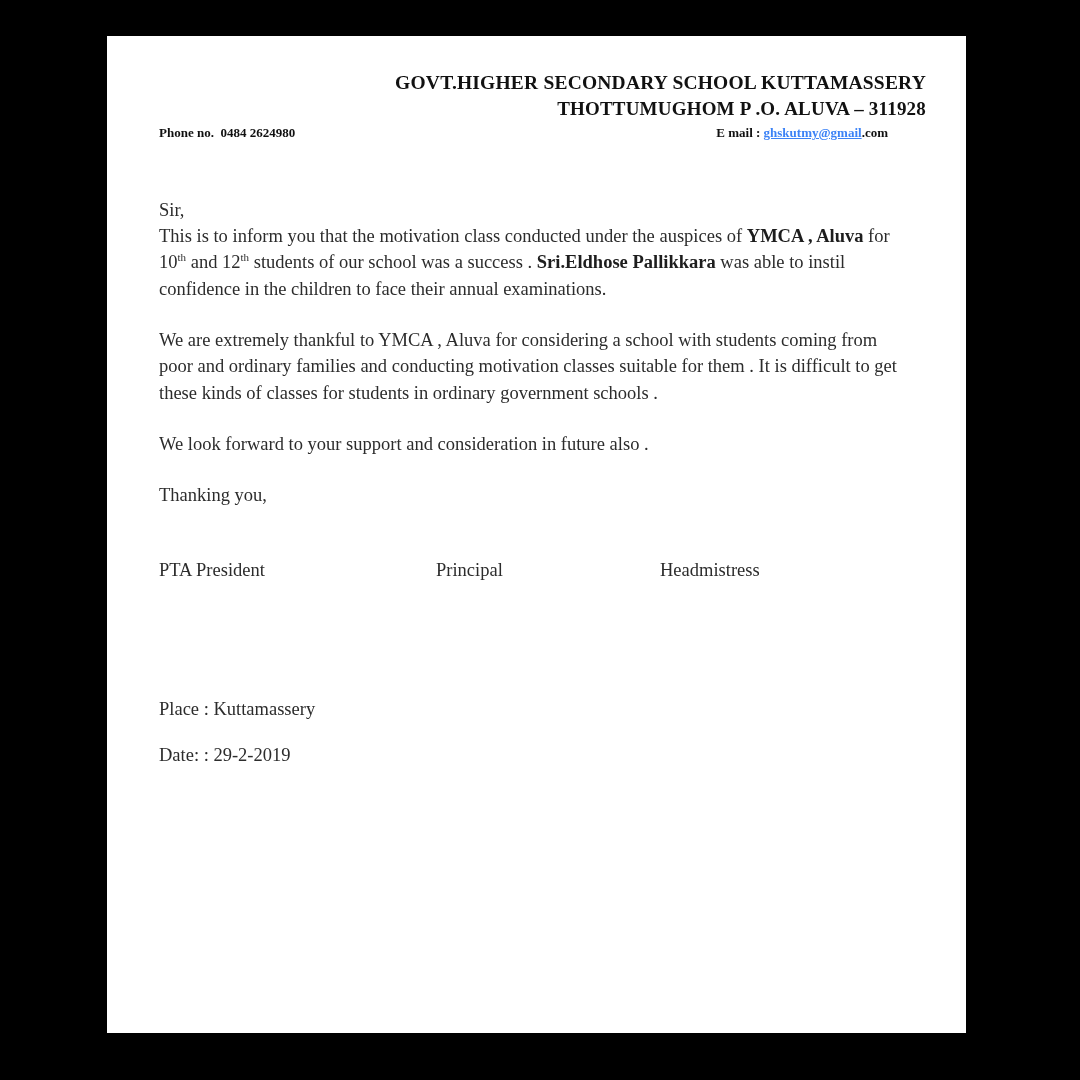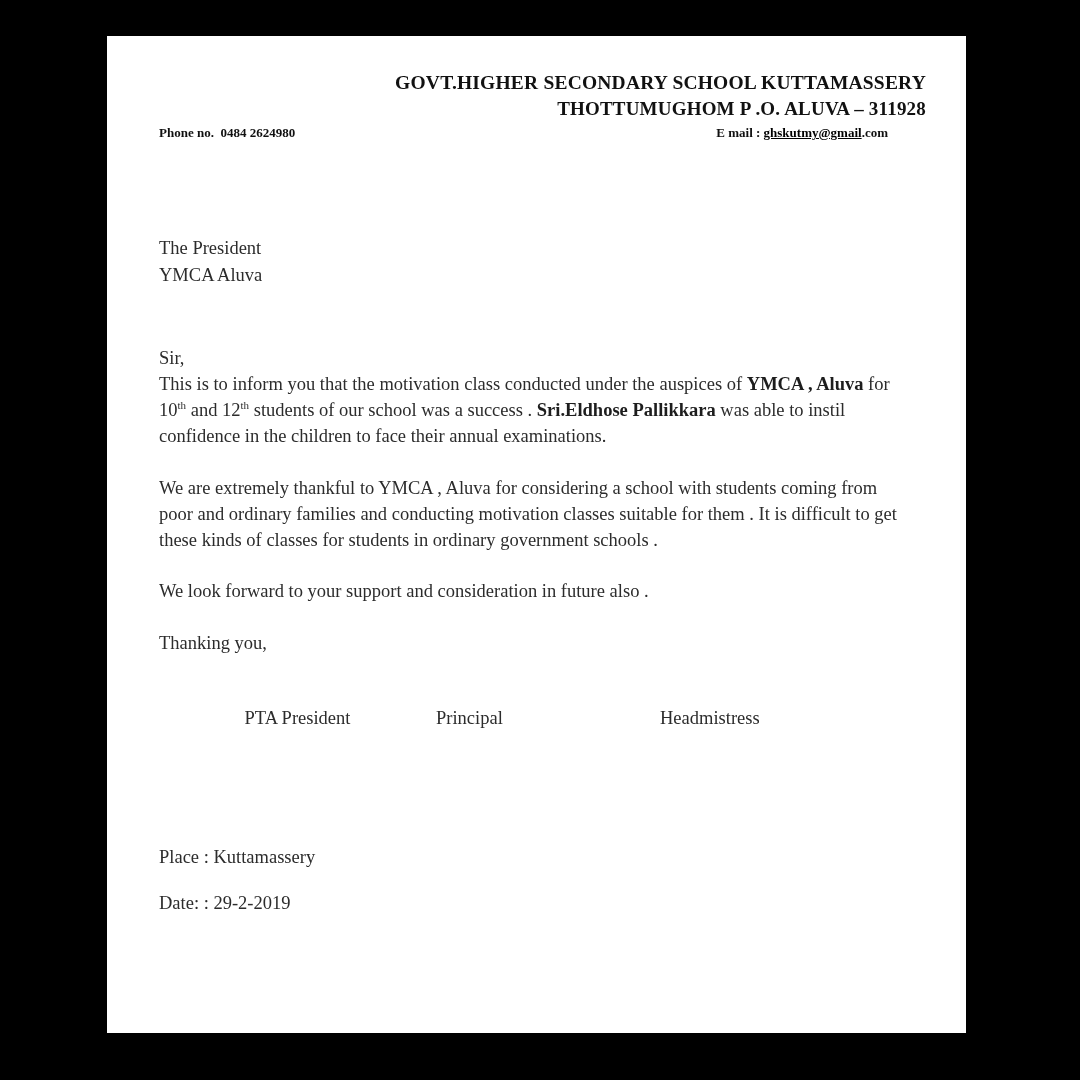--- a/index.html
+++ b/index.html
@@ -48,21 +48,21 @@
     margin-top: 3px;
     padding-right: 38px;
   }
   .contact-left {
     white-space: pre;
   }
   .contact-right {
     white-space: pre;
   }
   .email-link {
-    color: #000000;
+    color: #3b82f6;
     text-decoration: underline;
   }
   .body-text {
     color: #2c2c2c;
     font-size: 18.5px;
     line-height: 1.42;
   }
   .addressee {
     margin-top: 94px;
   }
@@ -87,21 +87,21 @@
   sup {
     font-size: 11px;
     vertical-align: super;
   }
   .signature-row {
     margin-top: 52px;
     display: flex;
     color: #2c2c2c;
     font-size: 18.5px;
   }
-  .sig-1 { width: 277px; text-align: center; }
+  .sig-1 { width: 277px; }
   .sig-2 { width: 224px; }
   .sig-3 { width: auto; }
   .place-row {
     margin-top: 118px;
     font-size: 18.5px;
     color: #2c2c2c;
   }
   .date-row {
     margin-top: 25px;
     font-size: 18.5px;
@@ -117,24 +117,20 @@
     <div class="letterhead">
       <div class="line1">GOVT.HIGHER SECONDARY SCHOOL KUTTAMASSERY</div>
       <div class="line2">THOTTUMUGHOM P .O. ALUVA – 311928</div>
     </div>
 
     <div class="contact-row">
       <span class="contact-left">Phone no.  0484 2624980</span>
       <span class="contact-right"><span>E mail : </span><a class="email-link" href="#">ghskutmy@gmail</a><span>.com</span></span>
     </div>
 
-    <div class="body-text addressee">
-      <div>The President</div>
-      <div>YMCA Aluva</div>
-    </div>
 
     <div class="body-text salutation">Sir,</div>
 
     <div class="body-text para"><span>This is to inform you that the motivation class conducted under the auspices of </span><b>YMCA , Aluva</b><span> for 10</span><sup>th</sup><span> and 12</span><sup>th</sup><span> students of our school was a success . </span><b>Sri.Eldhose Pallikkara</b><span> was able to instil confidence in the children to face their annual examinations.</span></div>
 
     <div class="body-text para spaced">We are extremely thankful to YMCA , Aluva for considering a school with students coming from poor and ordinary families and conducting motivation classes suitable for them . It is difficult to get these kinds of classes for  students in ordinary government schools .</div>
 
     <div class="body-text para spaced">We look forward to your  support and consideration in future also .</div>
 
     <div class="body-text para spaced">Thanking you,</div>

